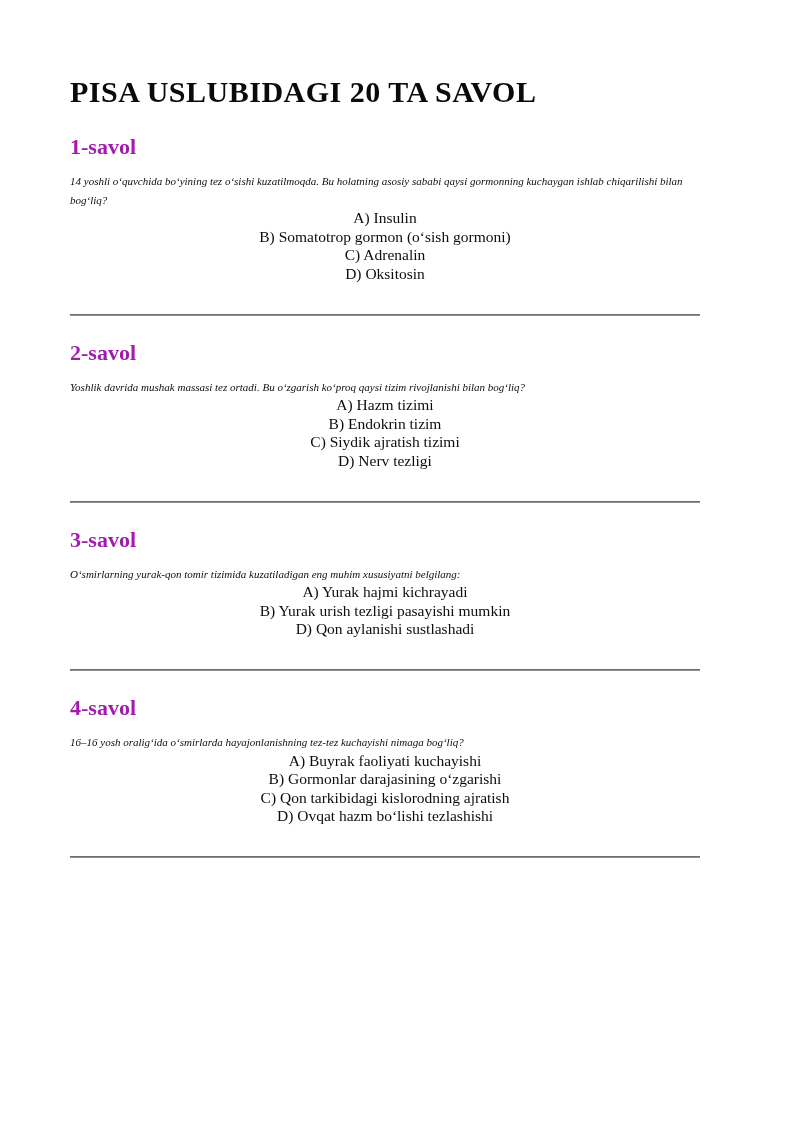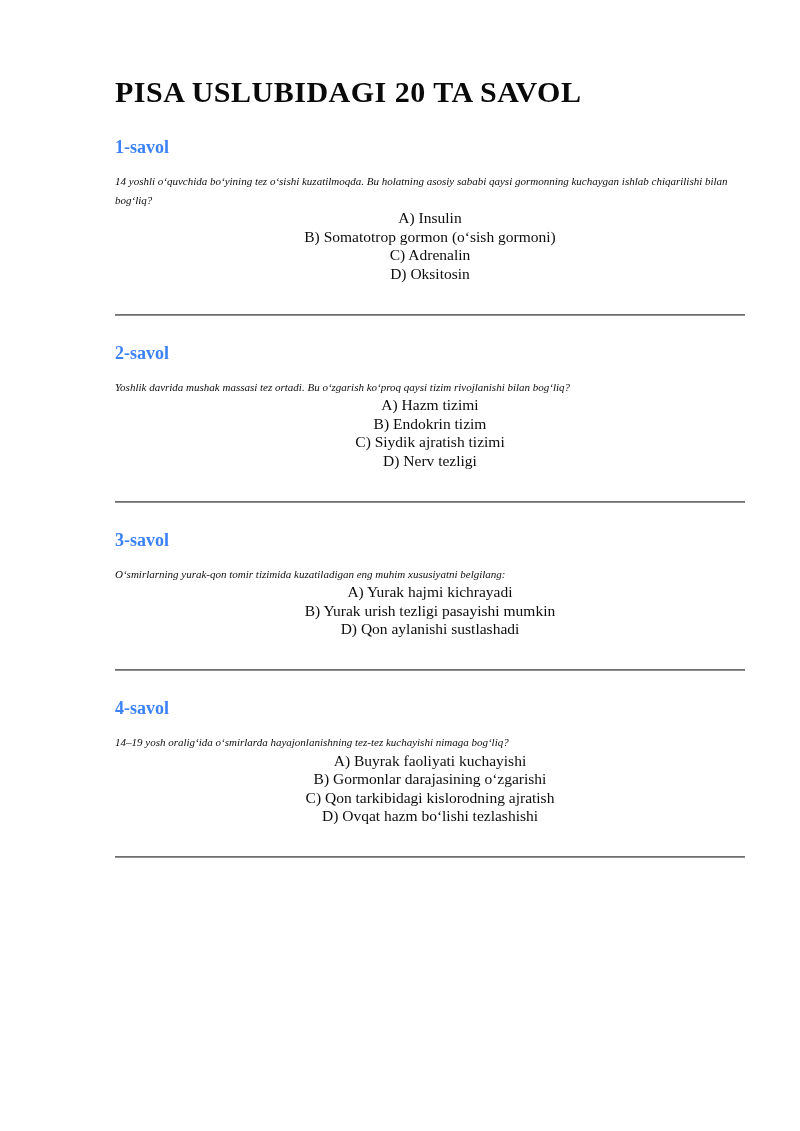--- a/index.html
+++ b/index.html
@@ -12,42 +12,42 @@
     height: 1131px;
     overflow: hidden;
     font-family: "Liberation Serif", "DejaVu Serif", serif;
     color: #0d0d0d;
   }
   .page {
     width: 800px;
     height: 1131px;
     background: #ffffff;
     box-sizing: border-box;
-    padding: 75px 55px 0 115px;
+    padding: 75px 55px 0 70px;
   }
   .content {
     width: 630px;
   }
   h1.doc-title {
     font-size: 30px;
     line-height: 34px;
     font-weight: bold;
     margin: 0 0 29px 0;
     letter-spacing: 0.5px;
     color: #0a0a0a;
   }
   section.question {
     margin: 0;
   }
   .q-heading {
-    font-size: 18px;
+    font-size: 22px;
     line-height: 18px;
     font-weight: bold;
     margin: 0 0 16px 0;
-    color: #3b82f6;
+    color: #a21caf;
   }
   .q-text {
     font-size: 11px;
     line-height: 18.6px;
     margin: 0;
     font-style: italic;
   }
   .q-options {
     margin: 0;
   }
@@ -103,21 +103,21 @@
     <div class="q-options">
             <div class="option">A) Yurak hajmi kichrayadi</div>
             <div class="option">B) Yurak urish tezligi pasayishi mumkin</div>
             <div class="option">D) Qon aylanishi sustlashadi</div>
           </div>
     <hr class="separator">
   </section>
 
   <section class="question">
     <h2 class="q-heading">4-savol</h2>
-    <div class="q-text">14–19 yosh oraligʻida oʻsmirlarda hayajonlanishning tez-tez kuchayishi nimaga bogʻliq?</div>
+    <div class="q-text">16–16 yosh oraligʻida oʻsmirlarda hayajonlanishning tez-tez kuchayishi nimaga bogʻliq?</div>
     <div class="q-options">
             <div class="option">A) Buyrak faoliyati kuchayishi</div>
             <div class="option">B) Gormonlar darajasining oʻzgarishi</div>
             <div class="option">C) Qon tarkibidagi kislorodning ajratish</div>
             <div class="option">D) Ovqat hazm boʻlishi tezlashishi</div>
           </div>
     <hr class="separator">
   </section>
 
 </div>

